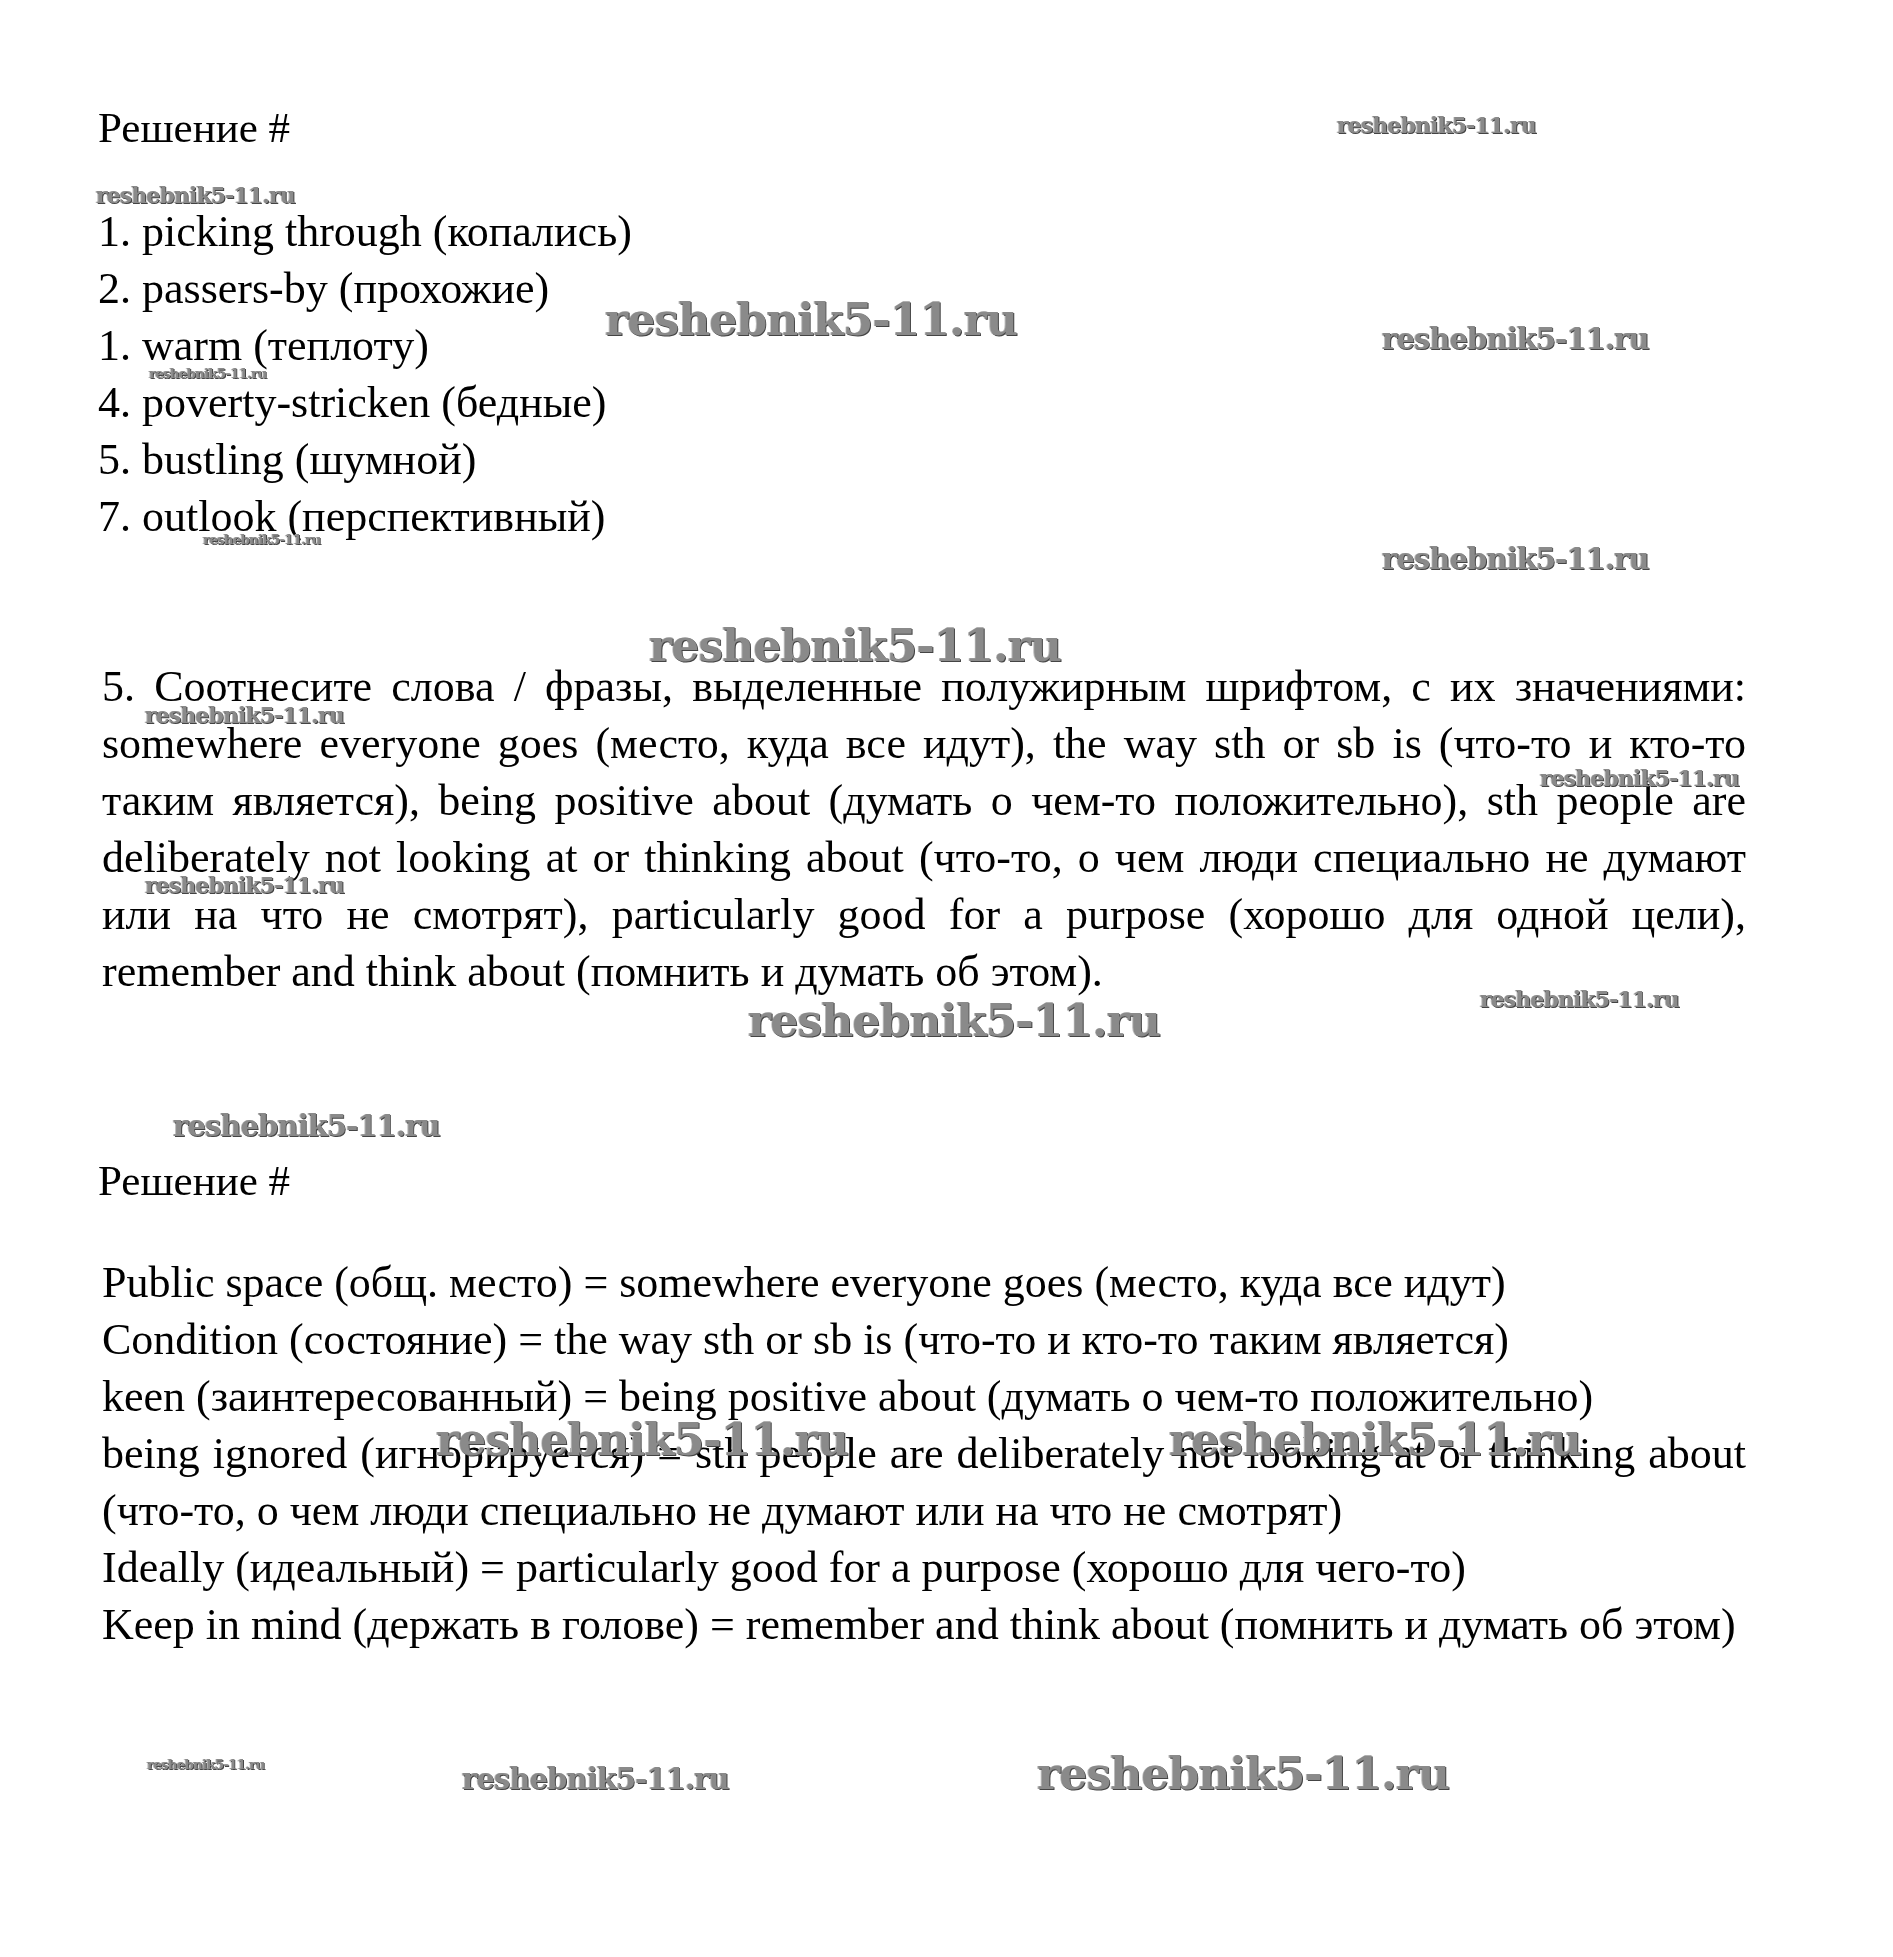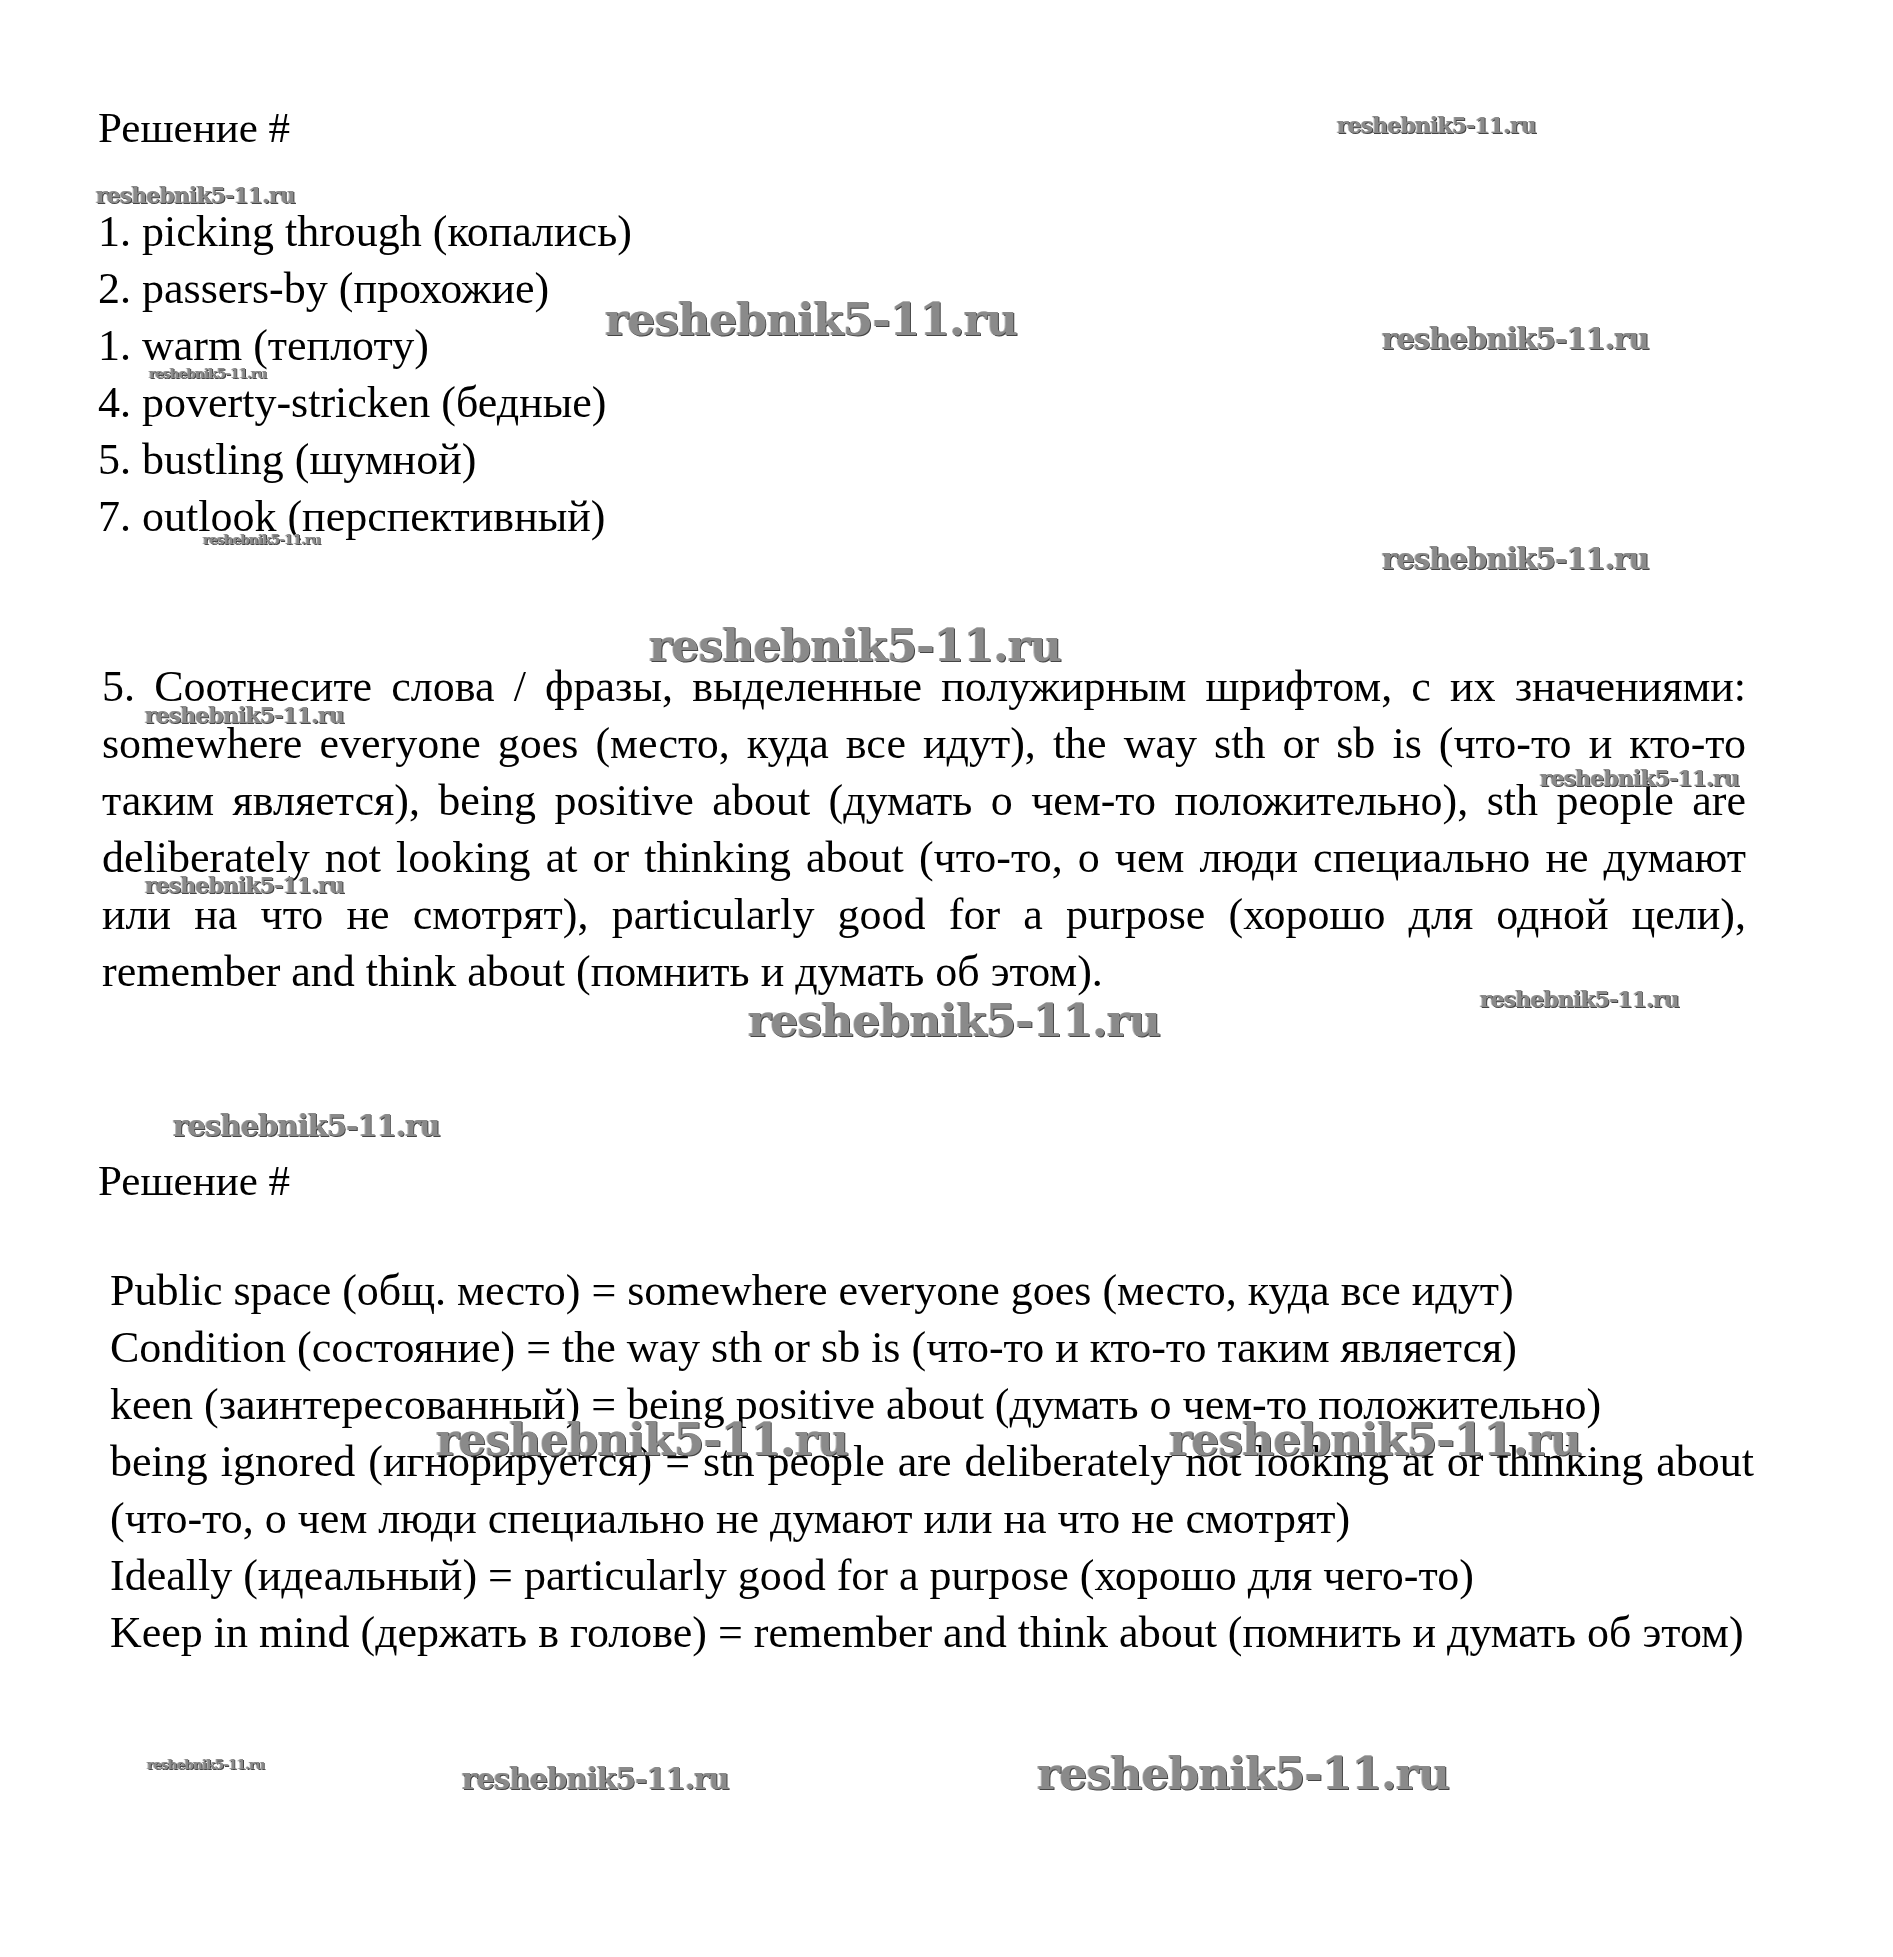--- a/index.html
+++ b/index.html
@@ -5,21 +5,21 @@
   html, body { margin: 0; padding: 0; background: #ffffff; }
   body { width: 1894px; height: 1957px; position: relative; overflow: hidden;
          font-family: "Liberation Serif", "DejaVu Serif", serif; color: #000; }
   .page { position: absolute; left: 0; top: 0; width: 1894px; height: 1957px; }
   .h { position: absolute; left: 98px; font-weight: normal; font-size: 43px; line-height: 51px; margin: 0; }
   .list { position: absolute; left: 98px; top: 203px; margin: 0; padding: 0; list-style: none;
           font-size: 44px; line-height: 57px; }
   .list li { white-space: nowrap; }
   .para { position: absolute; left: 98px; width: 1644px; margin: 4px; font-size: 44px;
           line-height: 57px; text-align: justify; text-align-last: left; }
-  .lines { position: absolute; left: 98px; width: 1644px; margin: 12px; padding: 0; list-style: none;
+  .lines { position: absolute; left: 98px; width: 1644px; margin: 4px; padding: 0; list-style: none;
            font-size: 44px; line-height: 57px; }
   .lines li { text-align: justify; text-align-last: left; }
   .wm { position: absolute; font-family: "DejaVu Serif", "Liberation Serif", serif; font-weight: bold;
         color: #8a8a8a; white-space: nowrap; letter-spacing: -0.9px;
         text-shadow: 0.9px 0.9px 0 #444, -0.9px 0 0 #bbb; pointer-events: none; }
   .wm.s { font-size: 22px; }
   .wm.xs { font-size: 13.6px; }
   .wm.m { font-size: 29px; }
   .wm.l { font-size: 44px; }
 </style>

